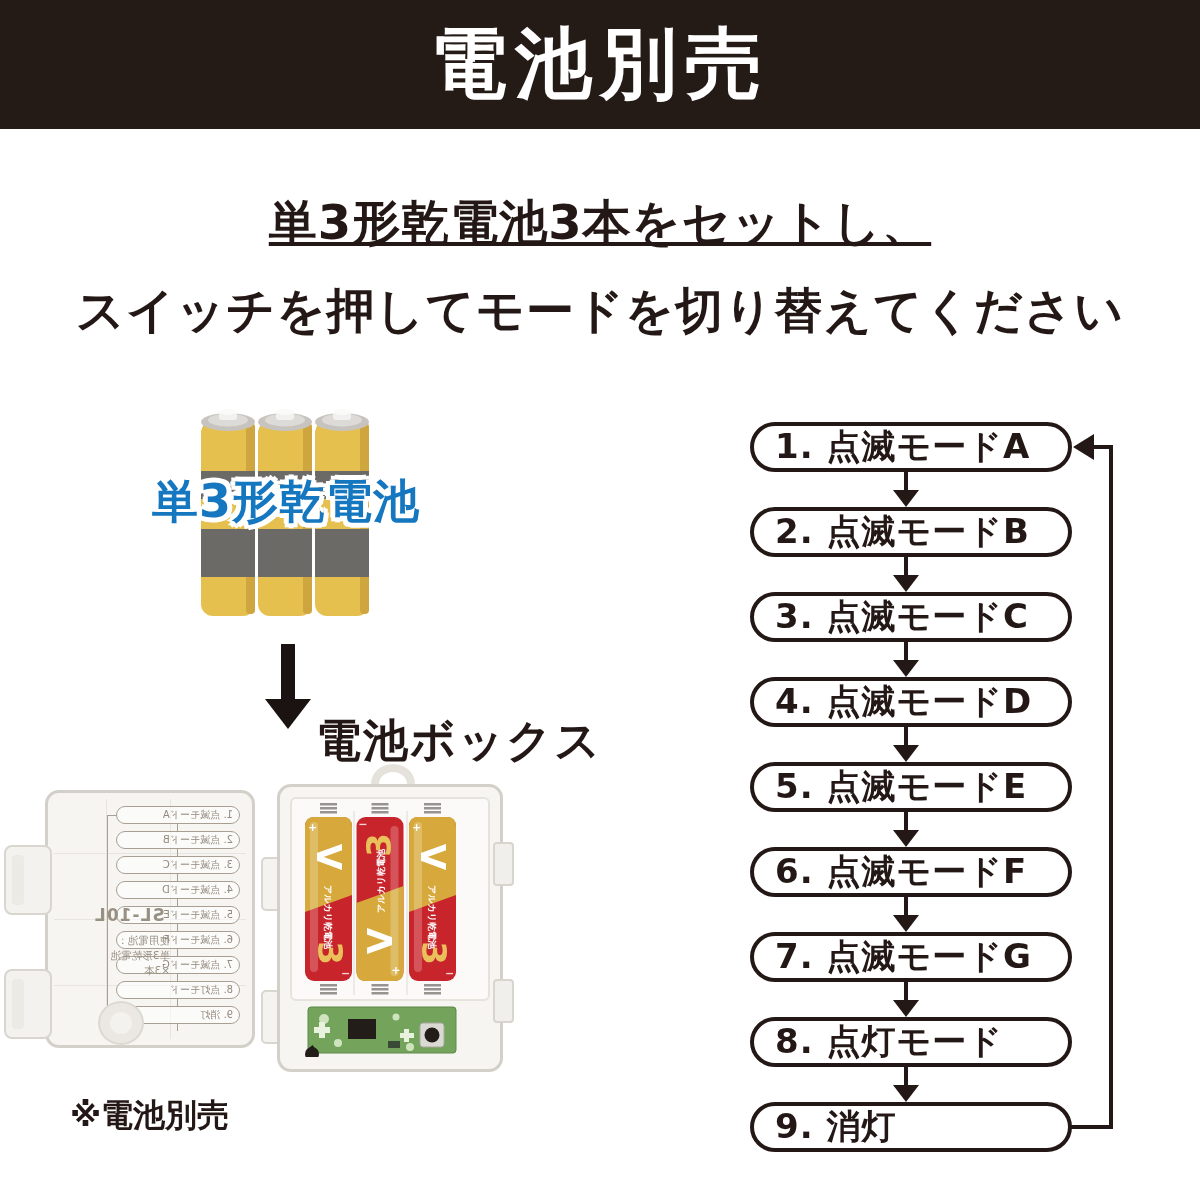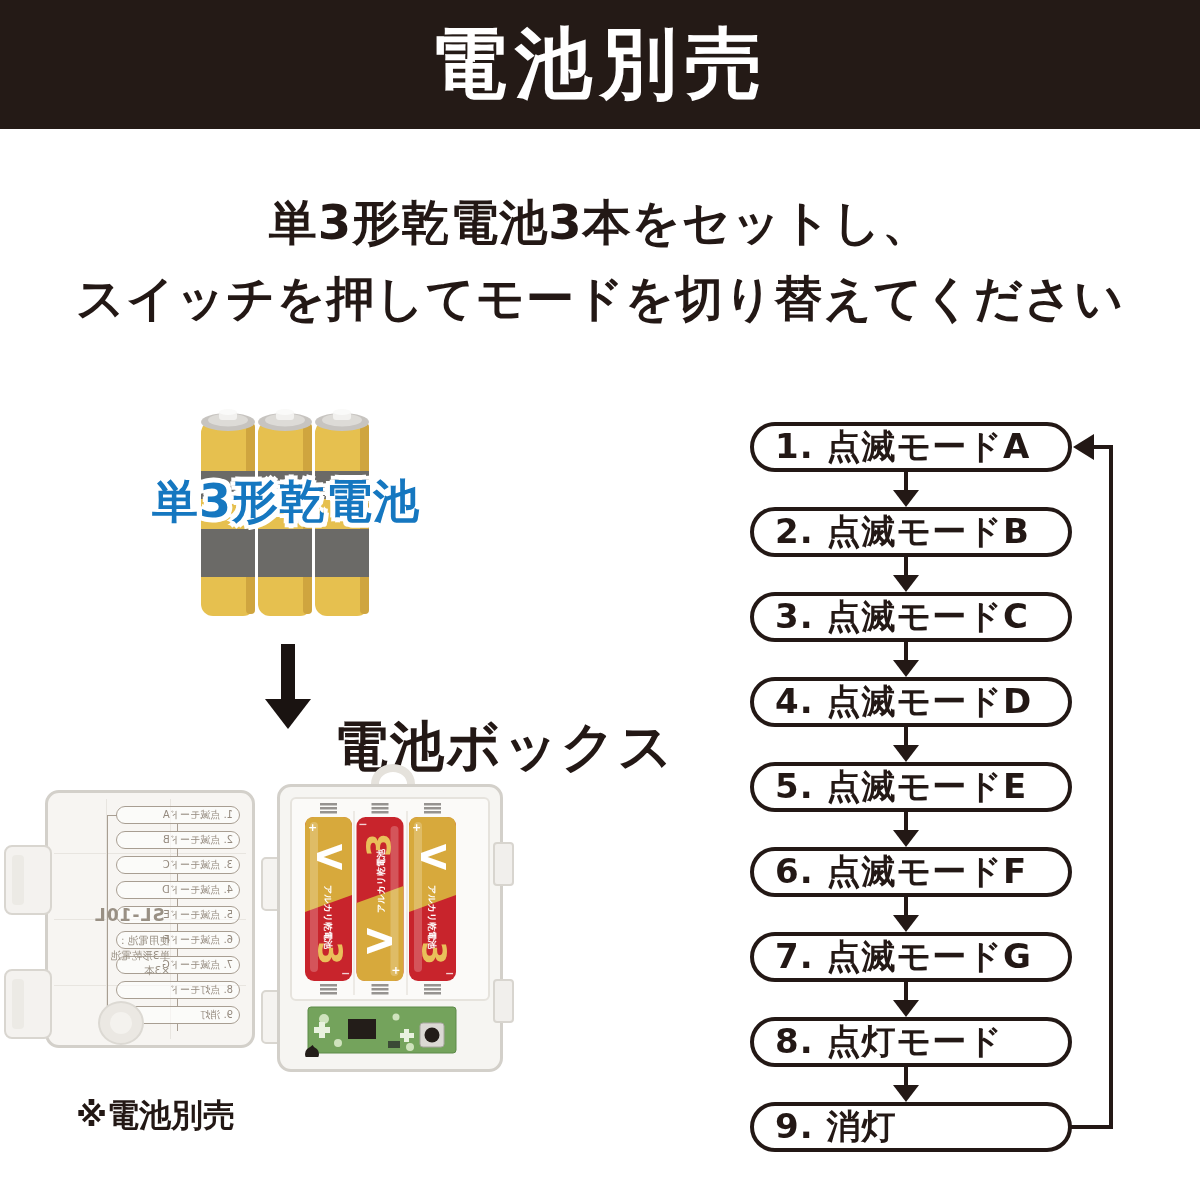--- a/index.html
+++ b/index.html
@@ -7,36 +7,36 @@
     position:relative;width:1200px;height:1200px;background:#ffffff;overflow:hidden;
     font-family:"DejaVu Sans","Liberation Sans",sans-serif;color:#231815;
   }
   
   .header{position:absolute;left:0;top:0;width:1200px;height:129px;background:#241a16;
     display:flex;align-items:center;justify-content:center;}
   .header h1{margin:0;font-size:77px;font-weight:700;color:#ffffff;letter-spacing:8px;}
   
   .inst{position:absolute;left:0;width:1200px;text-align:center;font-weight:700;
     font-size:48px;color:#231815;letter-spacing:1px;white-space:nowrap;}
-  .inst.l1{top:191px;}
-  .inst.l2{top:267px;}
+  .inst.l1{top:191px;text-decoration:underline;}
+  .inst.l2{top:279px;}
   
   .batt-illu{position:absolute;left:201px;top:409px;width:168px;height:209px;}
   .batt-label{position:absolute;left:96px;top:477px;width:380px;text-align:center;
     font-weight:800;color:#1577c0;line-height:1.08;
     text-shadow:-4px -4px 0 #fff,4px -4px 0 #fff,-4px 4px 0 #fff,4px 4px 0 #fff,
       -5px 0 0 #fff,5px 0 0 #fff,0 -5px 0 #fff,0 5px 0 #fff;}
   .batt-label .bl1{font-size:46px;letter-spacing:1px;}
   .batt-label .bl2{font-size:50px;margin-top:2px;}
   
   .darrow-shaft{position:absolute;left:281px;top:644px;width:14px;height:57px;background:#1a1311;}
   .darrow-head{position:absolute;left:265px;top:699px;width:0;height:0;
     border-left:23px solid transparent;border-right:23px solid transparent;border-top:30px solid #1a1311;}
   
-  .bbox-title{position:absolute;left:334px;top:711px;font-size:54px;font-weight:700;letter-spacing:2px;}
+  .bbox-title{position:absolute;left:316px;top:711px;font-size:45px;font-weight:700;letter-spacing:2px;}
   .bbox{position:absolute;left:25px;top:772px;width:480px;height:330px;}
   .lid{position:absolute;left:20px;top:18px;width:210px;height:258px;background:#f7f5f2;
     border:3px solid #d3d0ca;border-radius:14px;box-sizing:border-box;}
   .lid .vline{position:absolute;top:6px;bottom:6px;width:1px;background:#e8e5e0;}
   .lid .hline{position:absolute;left:6px;right:6px;height:1px;background:#e8e5e0;}
   .hinge{position:absolute;width:44px;height:66px;left:-44px;background:#f4f2ef;
     border:2px solid #d9d6d0;border-radius:8px;}
   .hinge::after{content:"";position:absolute;left:6px;top:8px;bottom:8px;width:12px;
     background:#eceae5;border-radius:4px;}
   .mid-clip{position:absolute;width:26px;height:50px;background:#f5f3f0;
@@ -59,21 +59,21 @@
   .hang-ring{position:absolute;left:346px;top:-8px;width:44px;height:40px;
     border:8px solid #e5e2dc;border-radius:22px / 20px;box-sizing:border-box;}
   .case{position:absolute;left:252px;top:12px;width:226px;height:288px;background:#f6f5f2;
     border:3px solid #d3d0ca;border-radius:14px;box-sizing:border-box;}
   .case-tab{position:absolute;right:-14px;width:17px;height:40px;background:#f1efec;
     border:2px solid #d8d5cf;border-radius:4px;}
   .comp{position:absolute;left:10px;top:10px;width:200px;height:204px;background:#fbfaf8;
     border:2px solid #e6e3dd;border-radius:6px;box-sizing:border-box;}
   .case svg{position:absolute;left:20px;top:8px;}
   
-  .note{position:absolute;left:76px;top:1094px;font-size:32px;font-weight:700;}
+  .note{position:absolute;left:70px;top:1094px;font-size:32px;font-weight:700;}
   
   .pill{position:absolute;left:750px;width:322px;height:50px;box-sizing:border-box;
     border:4px solid #231815;border-radius:26px;background:#ffffff;
     display:flex;align-items:center;padding-left:21px;}
   .pill-t{font-size:34px;font-weight:600;letter-spacing:1px;white-space:nowrap;}
   .garrow{position:absolute;left:893px;width:26px;height:37px;}
   .garrow::before{content:"";position:absolute;left:11px;top:0;width:4px;height:21px;background:#231815;}
   .garrow::after{content:"";position:absolute;left:0;top:20px;width:0;height:0;
     border-left:13px solid transparent;border-right:13px solid transparent;border-top:17px solid #231815;}
   .loop-v{position:absolute;left:1109px;top:445px;width:4px;height:684px;background:#231815;}

